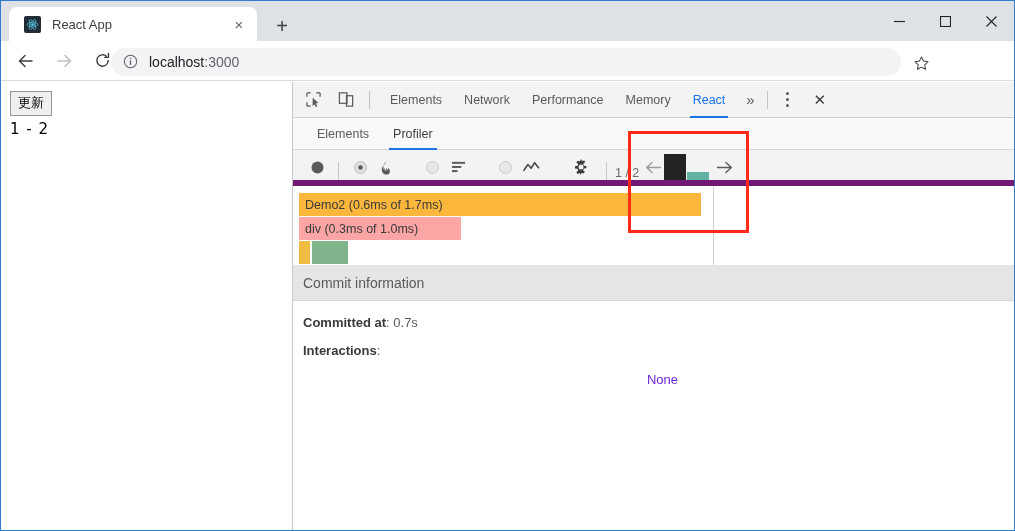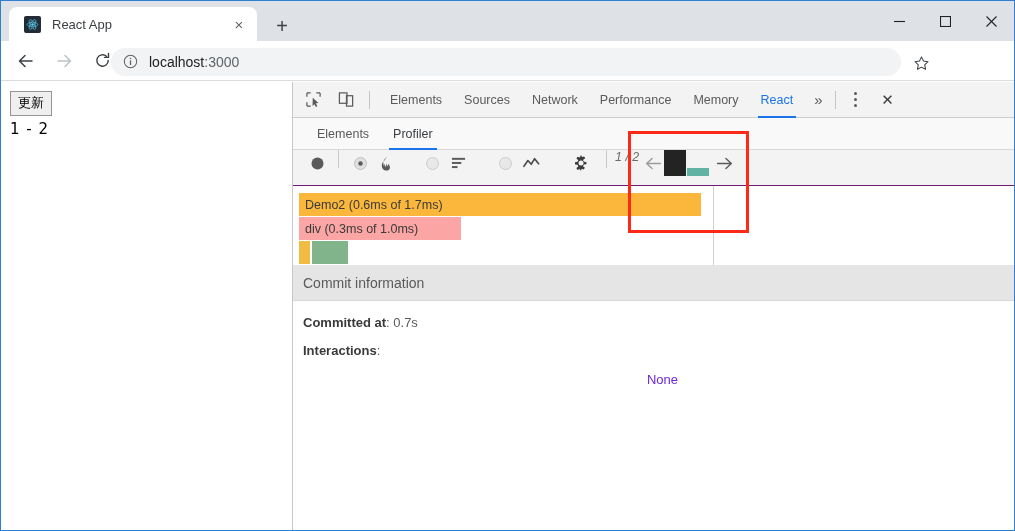--- a/index.html
+++ b/index.html
@@ -157,22 +157,22 @@
     font-size: 12.5px; color: #5a5a5a; padding: 0 12px;
     height: 32px; line-height: 32px; position: relative;
   }
   .dt-subtab.active { color: #3c4043; }
   .dt-subtab.active::after {
     content: ""; position: absolute; left: 8px; right: 8px; bottom: 0;
     height: 2px; background: #1a73e8;
   }
 
   #prof-toolbar {
-    height: 36px; background: #f3f3f3; border-bottom: 1px solid #701a75;
-    display: flex; align-items: flex-start; position: relative; font-style: italic;
+    height: 36px; background: #f3f3f3; border-bottom: 6px solid #701a75;
+    display: flex; align-items: flex-end; position: relative;
   }
   .pt-btn {
     width: 26px; height: 26px; display: flex; align-items: center;
     justify-content: center; flex: none;
   }
   .pt-div { width: 1px; height: 18px; background: #c8c8c8; flex: none; }
   #pagecount {
     font-size: 12.5px; color: #6b6b6b; margin: 0 3px 0 8px; white-space: nowrap;
   }
   .pt-arrow {
@@ -310,21 +310,20 @@
         </svg>
       </div>
       <div class="dt-tool-icon">
         <svg width="17" height="17" viewBox="0 0 18 18">
           <rect x="1.5" y="2" width="8" height="11" fill="none" stroke="#5a5a5a" stroke-width="1.3"></rect>
           <rect x="9" y="5" width="6.5" height="11" fill="none" stroke="#5a5a5a" stroke-width="1.3"></rect>
         </svg>
       </div>
       <div id="dt-sep1"></div>
       <div class="dt-tab">Elements</div>
-      <div class="dt-tab">Sources</div>
       <div class="dt-tab">Network</div>
       <div class="dt-tab">Performance</div>
       <div class="dt-tab">Memory</div>
       <div class="dt-tab active">React</div>
       <div id="dt-more">»</div>
       <div id="dt-sep2"></div>
       <div id="dt-kebab">
           <i></i>
           <i></i>
           <i></i>

